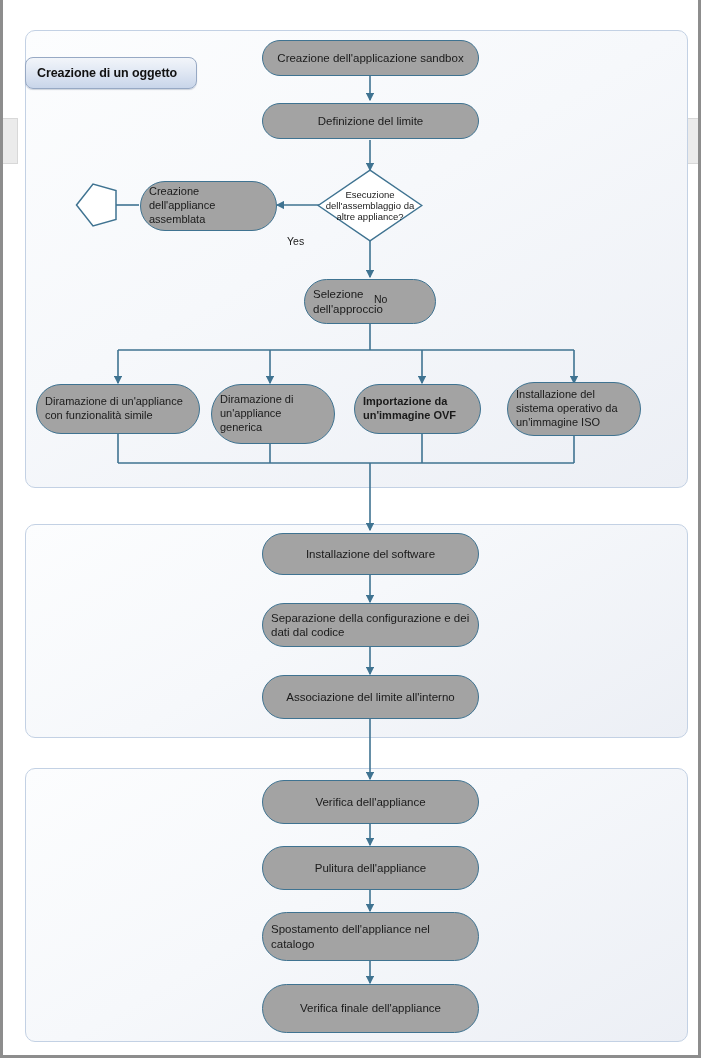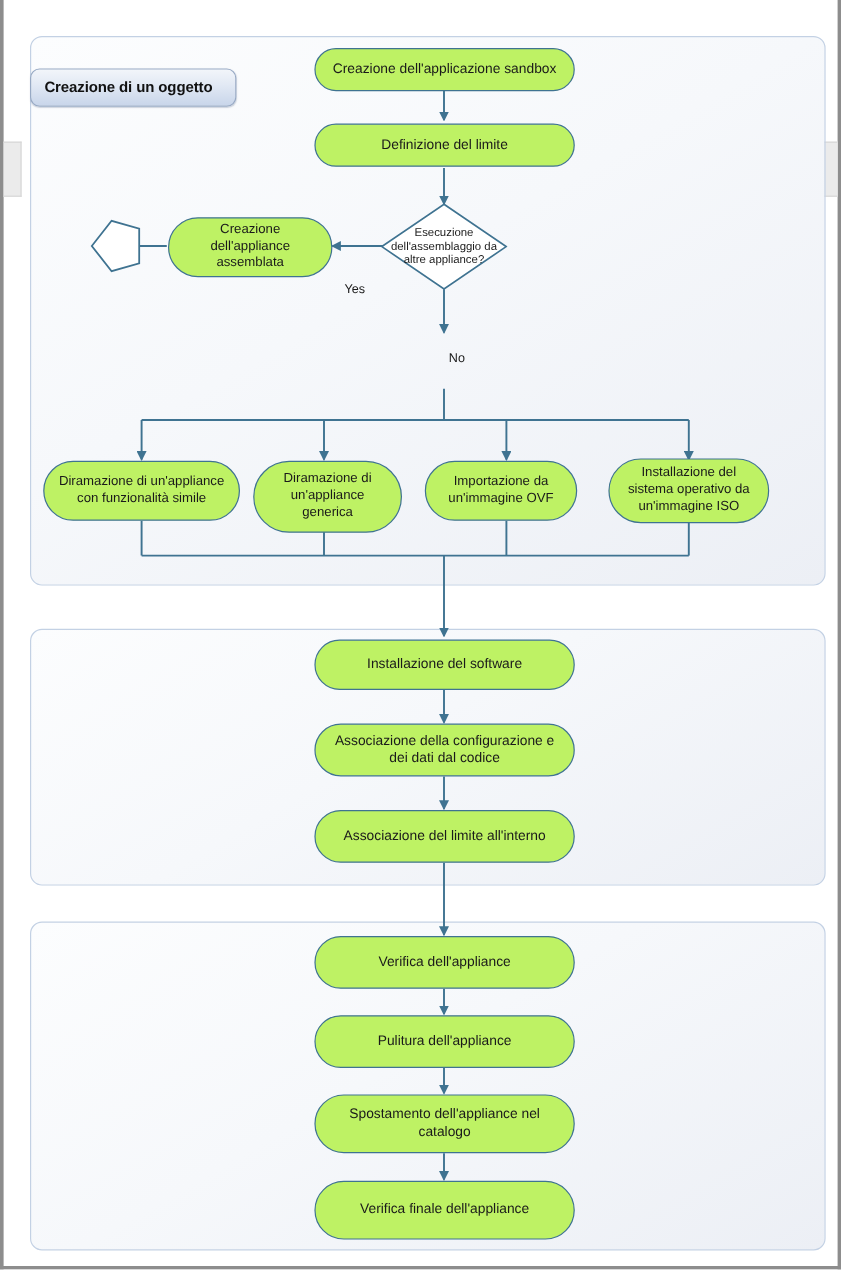--- a/index.html
+++ b/index.html
@@ -57,23 +57,23 @@
     color:#111111;
     letter-spacing:-0.1px;
   }
 
   
   .node{
     position:absolute;
     box-sizing:border-box;
     border:1.4px solid #3f7391;
     border-radius:999px;
-    background:#bef264;
+    background:#a3a3a3;
     display:flex;align-items:center;justify-content:center;
-    text-align:center;
+    text-align:left;
     color:#1a1a1a;
     font-size:11.5px;
     line-height:1.25;
     z-index:5;
     padding:2px 8px;
   }
   .node.small{ font-size:11px; }
 
   
   .diamond-wrap{
@@ -204,43 +204,46 @@
   <div class="node small" style="left:137px;top:181px;width:137px;height:50px;">
     <span>Creazione dell'appliance assemblata</span>
   </div>
 
   <div class="pentagon" style="left:72px;top:180px;width:44px;height:50px;">
     <svg width="44" height="50" viewBox="0 0 44 50" xmlns="http://www.w3.org/2000/svg">
       <polygon points="1.5,25 18,4 41,10.5 41,39.5 18,46" fill="#ffffff" stroke="#3f7391" stroke-width="1.5" stroke-linejoin="miter"></polygon>
     </svg>
   </div>
 
+  <div class="node" style="left:301px;top:279px;width:132px;height:45px;">
+    <span>Selezione dell'approccio</span>
+  </div>
 
   <div class="node small" style="left:33px;top:384px;width:164px;height:50px;">
     <span>Diramazione di un'appliance con funzionalità simile</span>
   </div>
 
   <div class="node small" style="left:208px;top:384px;width:124px;height:60px;">
     <span>Diramazione di un'appliance generica</span>
   </div>
 
-  <div class="node small" style="left:351px;top:384px;width:127px;height:50px;">
+  <div class="node small" style="left:351px;top:384px;width:127px;height:50px;font-weight:bold;">
     <span>Importazione da un'immagine OVF</span>
   </div>
 
   <div class="node small" style="left:504px;top:382px;width:134px;height:54px;">
     <span>Installazione del sistema operativo da un'immagine ISO</span>
   </div>
 
   <div class="node" style="left:259px;top:533px;width:217px;height:42px;">
     <span>Installazione del software</span>
   </div>
 
   <div class="node" style="left:259px;top:603px;width:217px;height:44px;">
-    <span>Associazione della configurazione e dei dati dal codice</span>
+    <span>Separazione della configurazione e dei dati dal codice</span>
   </div>
 
   <div class="node" style="left:259px;top:675px;width:217px;height:44px;">
     <span>Associazione del limite all'interno</span>
   </div>
 
   <div class="node" style="left:259px;top:780px;width:217px;height:44px;">
     <span>Verifica dell'appliance</span>
   </div>
 

